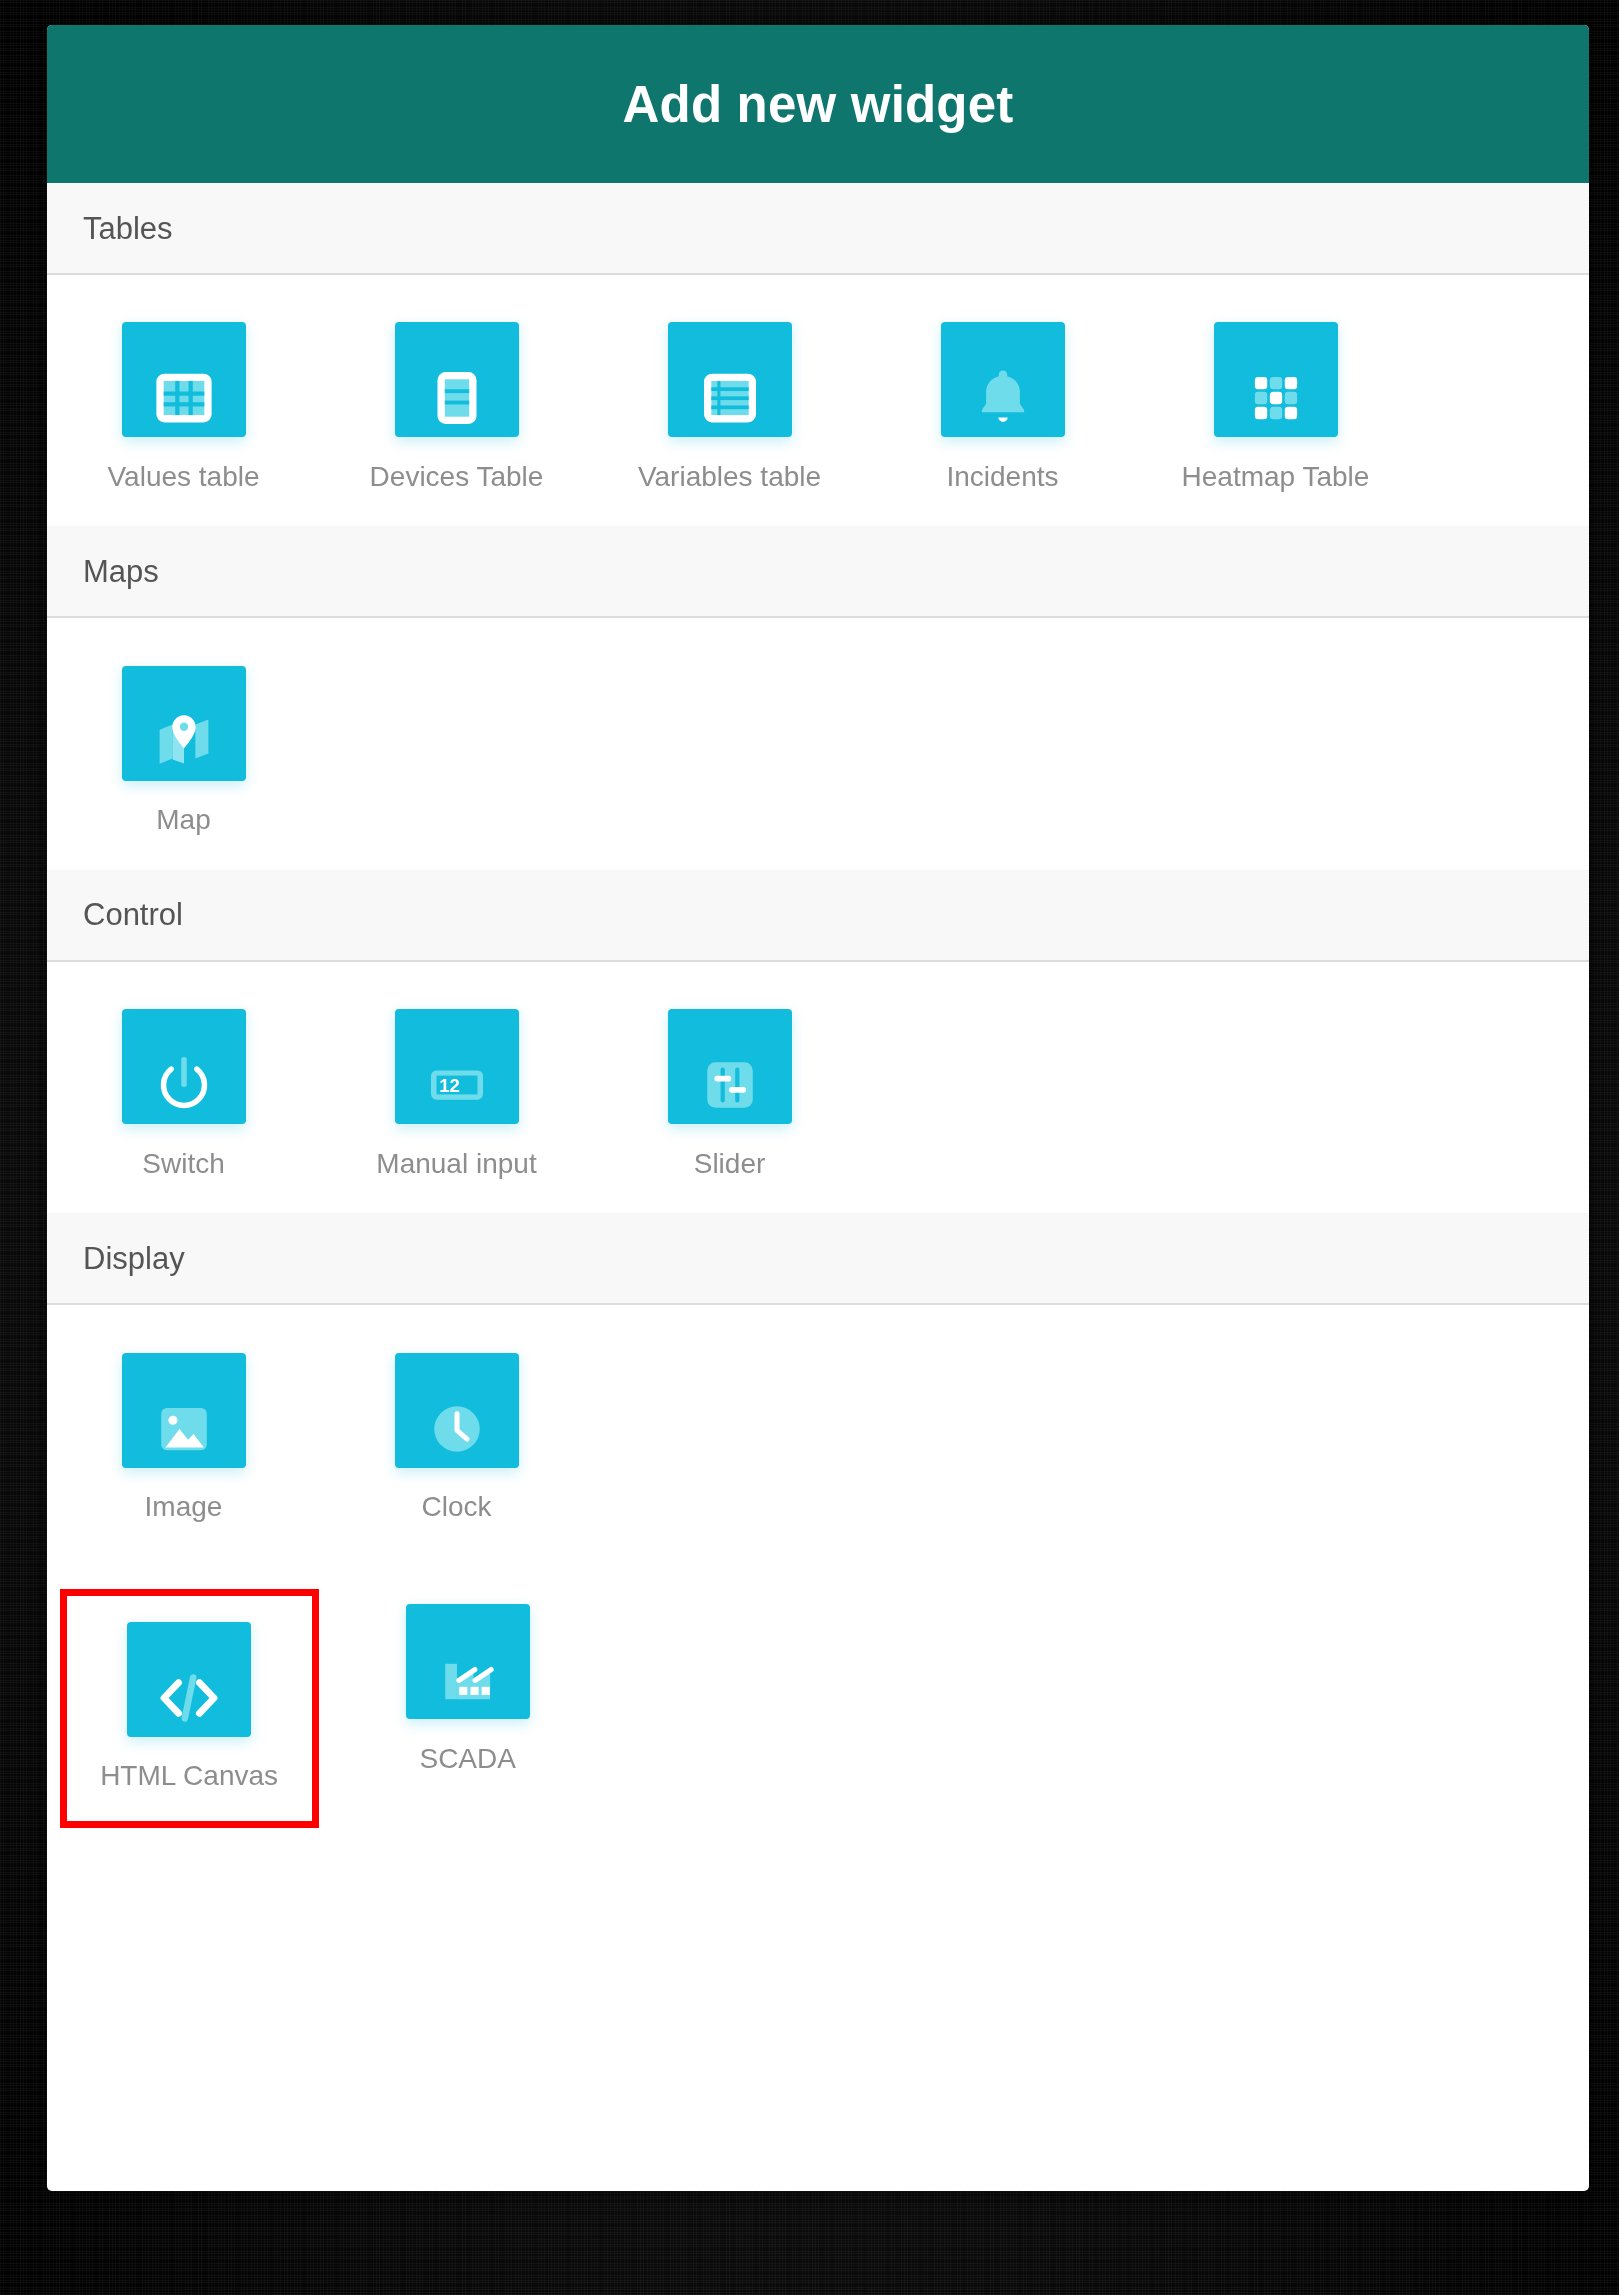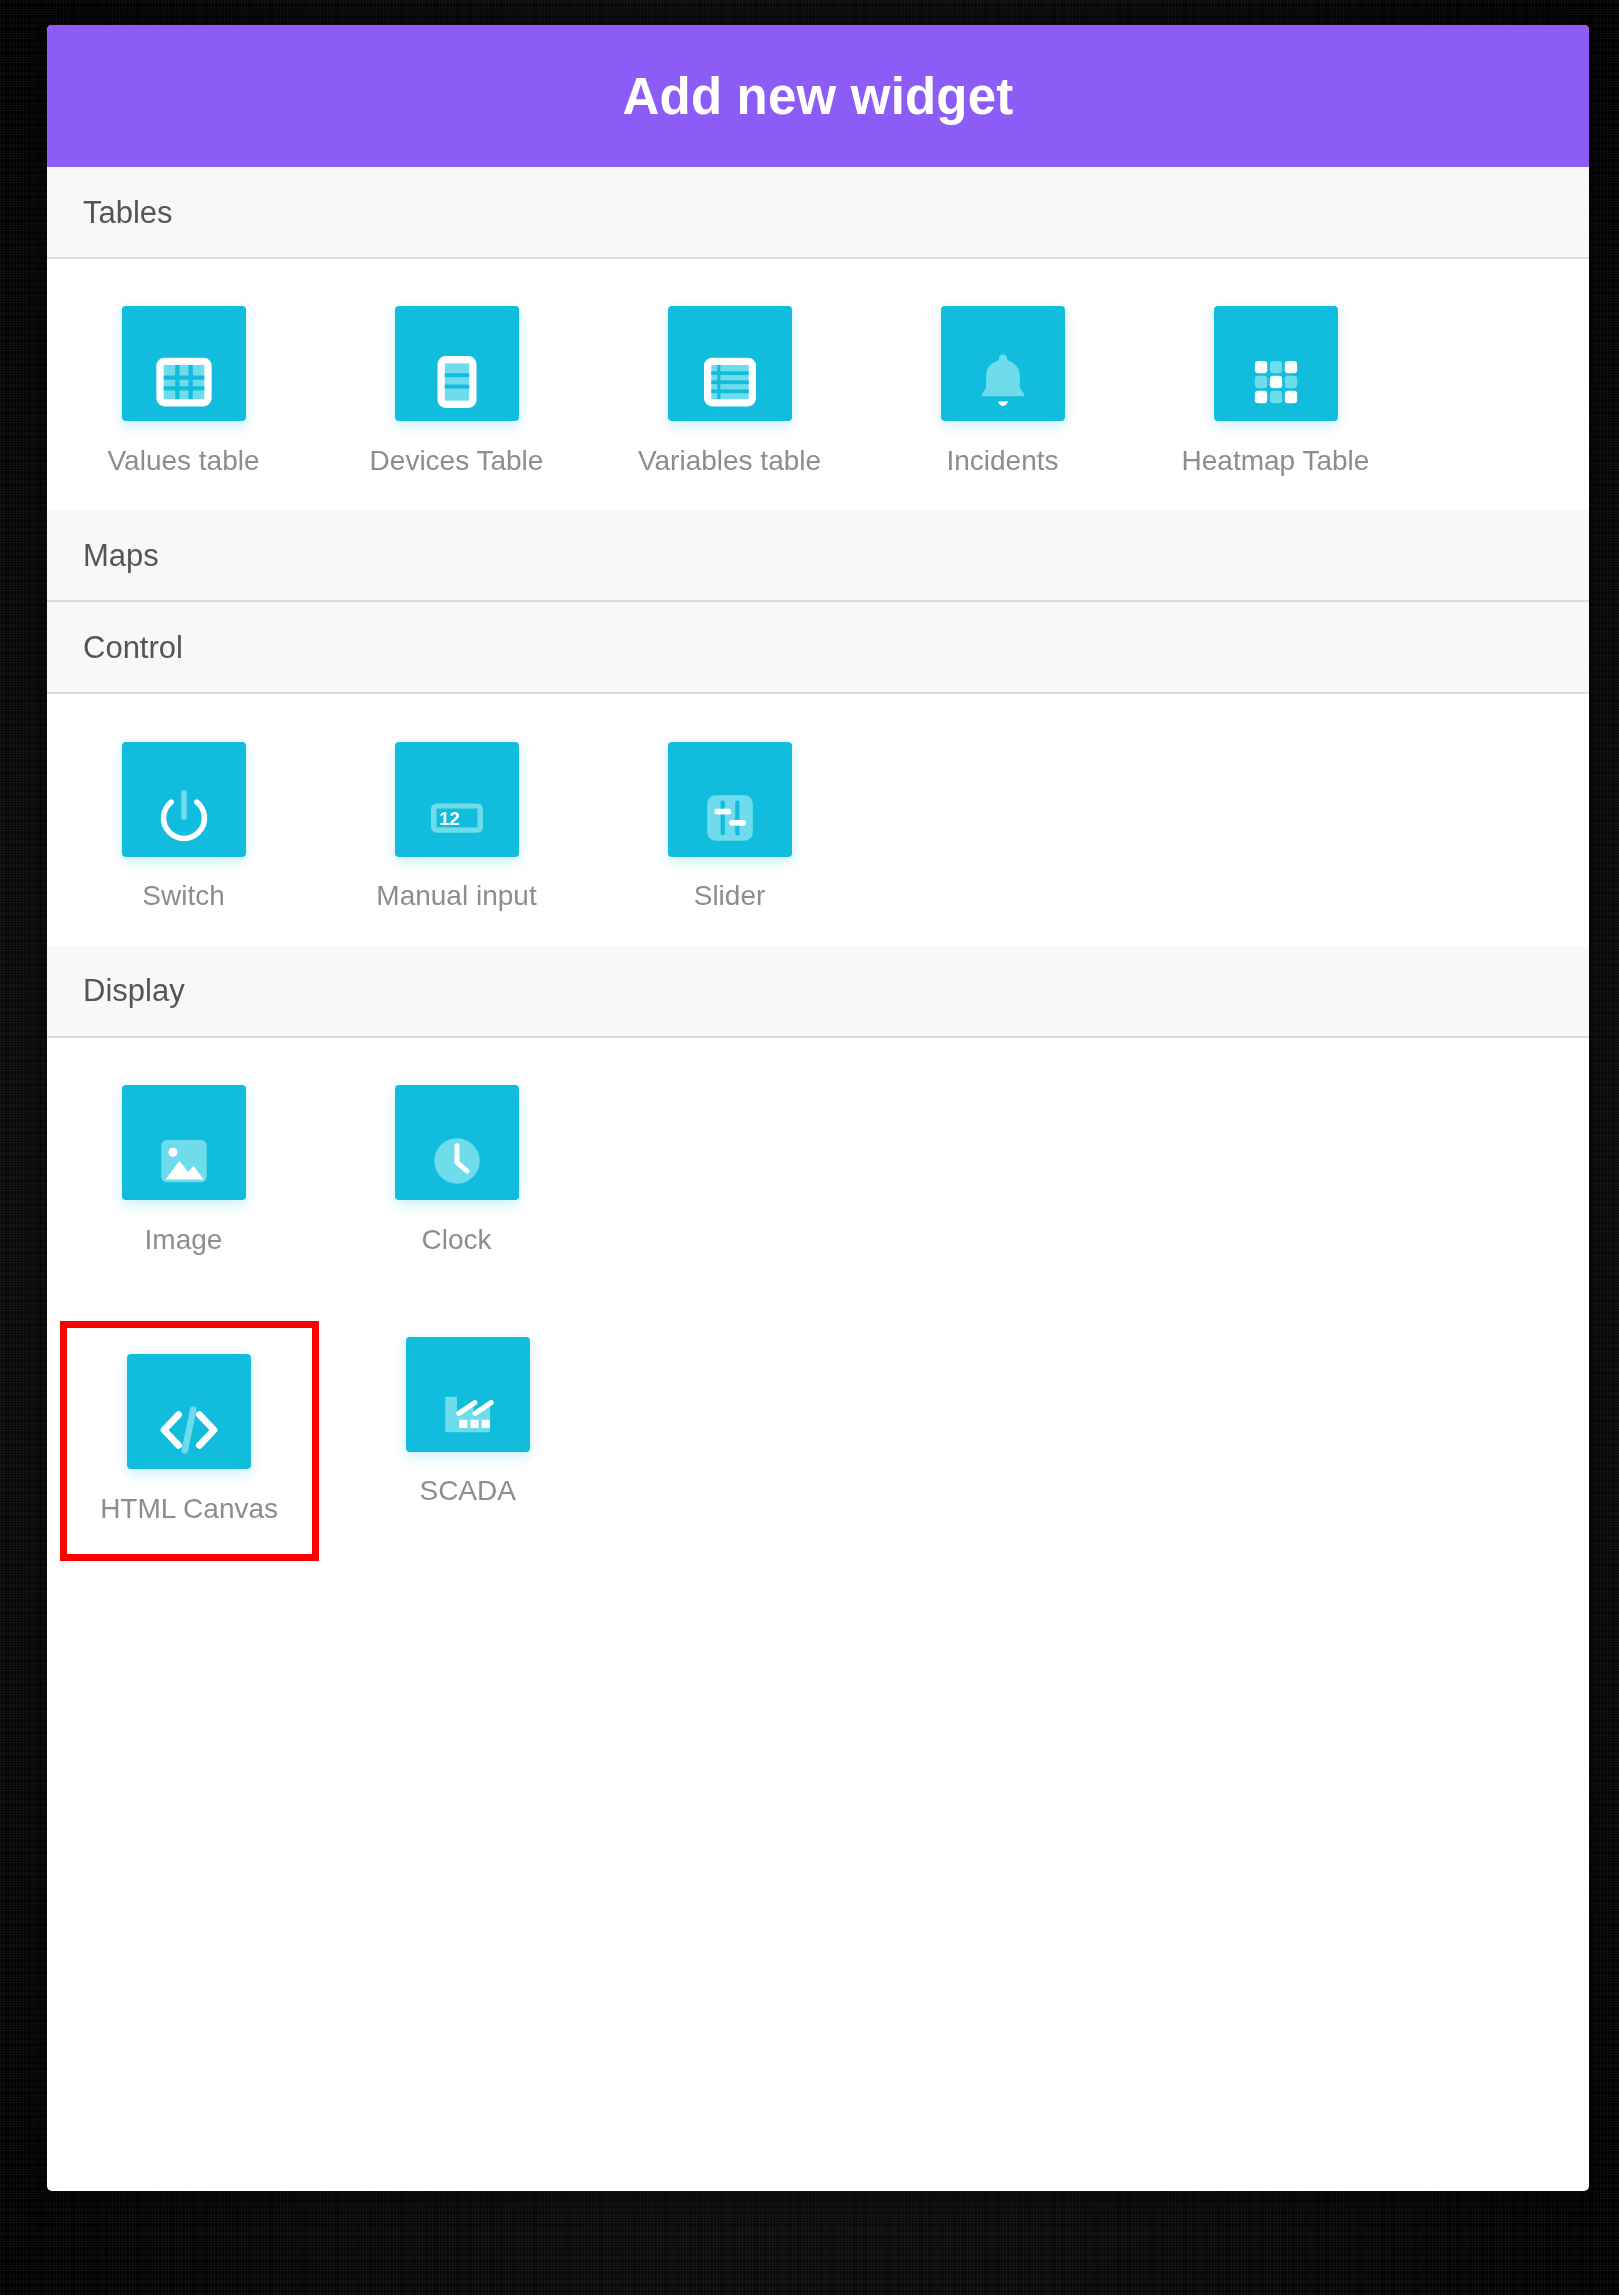--- a/index.html
+++ b/index.html
@@ -38,22 +38,22 @@
     width: 1542px;
     height: 2166px;
     background: #ffffff;
     border-radius: 4.9px;
     overflow: hidden;
     box-shadow: 0 0 33px rgba(0,0,0,.6);
   }
 
   
   #dialog-header {
-    height: 142px;
-    background: #8b5cf6;
+    height: 158px;
+    background: #0f766e;
     display: flex;
     align-items: center;
     justify-content: center;
   }
   #dialog-title {
     color: #ffffff;
     font-size: 51px;
     font-weight: bold;
     letter-spacing: 0.2px;
     line-height: 1;
@@ -207,20 +207,34 @@
         <rect x="29.4" y="29.4" width="7.6" height="7.6" rx="2" fill="#ffffff"></rect>
       </g>
     </svg>
           </div>
           <div class="widget-label">Heatmap Table</div>
         </div>
       </div>
       <div class="section-header">
         <div class="section-title">Maps</div>
       </div>
+      <div class="widget-row">
+        <div class="widget-item">
+          <div class="icon-tile">
+    <svg width="78" height="78" viewBox="0 0 48 48">
+      <path d="M9 16.5l8-3.2v20.9l-8 3.2z" fill="#6FDCEC"></path>
+      <path d="M17 13.3l7 2.6v21.4l-7-2.6z" fill="#8FE4F1"></path>
+      <path d="M31 13.3l8-3.2v20.9l-8 3.2z" fill="#6FDCEC"></path>
+      <path d="M24 7.5c-4 0-7.2 3.2-7.2 7.2 0 5.3 7.2 13.1 7.2 13.1s7.2-7.8 7.2-13.1c0-4-3.2-7.2-7.2-7.2z" fill="#ffffff"></path>
+      <circle cx="24" cy="14.6" r="2.6" fill="#6FDCEC"></circle>
+    </svg>
+          </div>
+          <div class="widget-label">Map</div>
+        </div>
+      </div>
       <div class="section-header">
         <div class="section-title">Control</div>
       </div>
       <div class="widget-row">
         <div class="widget-item">
           <div class="icon-tile">
     <svg width="78" height="78" viewBox="0 0 48 48">
       <path d="M16.1 14.2a12.6 12.6 0 1 0 15.8 0" fill="none" stroke="#ffffff" stroke-width="3.4" stroke-linecap="round"></path>
       <line x1="24" y1="8.5" x2="24" y2="23.5" stroke="#6FDCEC" stroke-width="3.4" stroke-linecap="round"></line>
     </svg>

